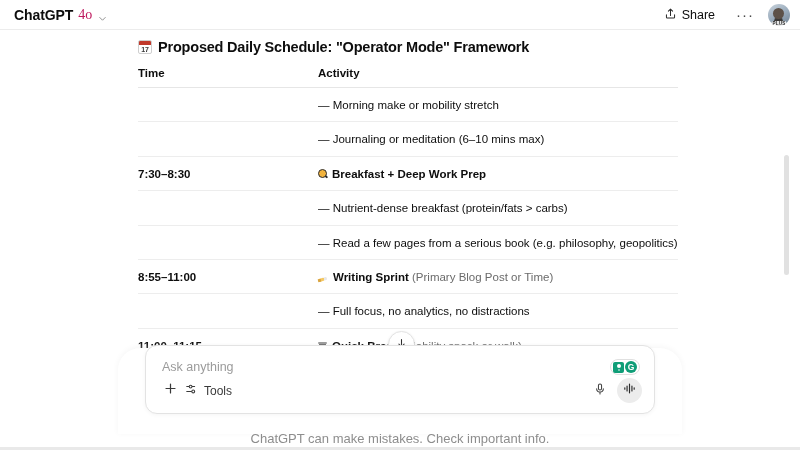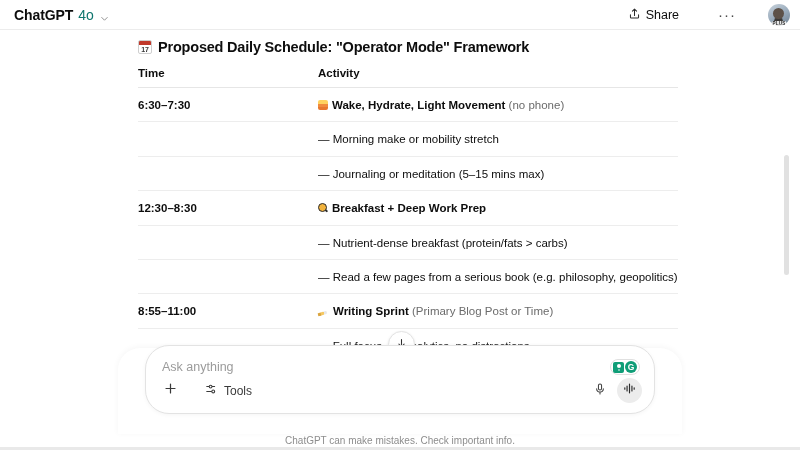--- a/index.html
+++ b/index.html
@@ -14,23 +14,23 @@
   
   .topbar {
     position: absolute; top: 0; left: 0; width: 800px; height: 30px;
     display: flex; align-items: center; justify-content: space-between;
     padding: 0 10px 0 14px; background: #fff;
     border-bottom: 1px solid #ececec;
     z-index: 40;
   }
   .brand { display: flex; align-items: center; gap: 5px; cursor: pointer; }
   .brand-name { font-size: 14px; font-weight: 600; color: #0d0d0d; letter-spacing: -.1px; }
-  .brand-model { font-size: 14px; font-weight: 400; color: #0f766e; }
+  .brand-model { font-size: 14px; font-weight: 400; color: #be185d; font-family: Liberation Serif, serif; }
   .chev { width: 11px; height: 11px; display:inline-block; position: relative; top:1px;}
-  .topright { display: flex; align-items: center; gap: 28px; }
+  .topright { display: flex; align-items: center; gap: 10px; }
   .share-btn {
     display: flex; align-items: center; gap: 5px; cursor: pointer;
     font-size: 12.5px; color: #0d0d0d; padding: 4px 7px; border-radius: 7px;
   }
   .dots { font-size: 15px; color: #4a4a4a; letter-spacing: 1px;
           cursor: pointer; padding: 0 4px; line-height: 10px; }
   .avatar-wrap { position: relative; width: 22px; height: 22px; cursor: pointer; }
   .avatar {
     width: 22px; height: 22px; border-radius: 50%;
     background: linear-gradient(150deg,#c9d3dc 0%, #9fb0c0 45%, #6d7f90 100%);
@@ -121,52 +121,52 @@
     position: absolute; bottom: 0; left: 0; width: 800px; height: 108px; z-index: 30;
     background: linear-gradient(180deg, rgba(255,255,255,0) 0%, #fff 26%, #fff 100%);
   }
   .composer-panel {
     position: absolute; left: 118px; top: 6px; width: 564px; height: 86px;
     background: #fff; border-radius: 22px 22px 0 0;
     box-shadow: 0 -1px 6px rgba(0,0,0,.045);
   }
   .composer {
     position: absolute; left: 145px; bottom: 36px; width: 510px; height: 69px;
-    border: 1px solid #e3e3e3; border-radius: 24px; background: #fff;
+    border: 1px solid #e3e3e3; border-radius: 12px; background: #fff;
     box-shadow: 0 1px 4px rgba(0,0,0,.045);
   }
   .c-input-row { position: absolute; top: 13px; left: 16px; right: 14px; display:flex;
                  align-items:center; justify-content: space-between; }
   .placeholder { font-size: 12.5px; color: #9b9b9b; }
   .gram-pill {
     display: flex; align-items: center; gap: 1px;
     border: 1px solid #e0e0e0; border-radius: 9px; padding: 1px 2px; background:#fff;
     cursor: pointer;
   }
   .g-bulb { width: 11px; height: 11px; border-radius: 2px; background:#0f9d77;
             position: relative; }
   .g-bulb::after{content:"";position:absolute;width:4px;height:4px;border-radius:50%;
     background:#fff;left:3.5px;top:2px;box-shadow:0 4px 0 -1.2px #fff;}
   .g-circle { width: 12px; height: 12px; border-radius: 50%; background:#0f9d77;
               color:#fff; font-size:8.5px; font-weight:700; text-align:center; line-height:12px; }
 
   .c-bottom-row { position: absolute; bottom: 10px; left: 14px; right: 12px;
                   display: flex; align-items: center; justify-content: space-between; }
-  .c-left { display: flex; align-items: center; gap: 20px; }
+  .c-left { display: flex; align-items: center; gap: 0; }
   .icon-btn { display:flex; align-items:center; justify-content:center; cursor:pointer;
               border-radius: 50%; width: 20px; height: 20px; }
   .tools-btn { display: flex; align-items: center; gap: 5px; cursor: pointer;
                font-size: 12px; color: #3a3a3a; padding: 2px 5px; border-radius: 12px; }
   .c-right { display: flex; align-items: center; gap: 7px; }
   .wave-btn { width: 25px; height: 25px; border-radius: 50%; background: #ececec;
               display:flex; align-items:center; justify-content:center; cursor:pointer; }
 
   .disclaimer {
     position: absolute; bottom: 4px; left: 0; width: 800px; text-align: center;
-    font-size: 10px; color: #8d8d8d; z-index: 31;
+    font-size: 13px; color: #8d8d8d; z-index: 31;
   }
 
   
   .sbar { position:absolute; right: 3px; top: 155px; width: 5px; height: 120px;
           border-radius: 3px; background: #e1e1e1; z-index: 20; cursor: pointer; }
   
   .botstrip { position:absolute; bottom:0; left:0; width:800px; height:3px; background:#e9e9e9; z-index:60;}
 </style>
 </head>
 <body>
@@ -211,35 +211,29 @@
 
       <table class="sched">
         <thead>
           <tr>
             <th class="c1">Time</th>
             <th>Activity</th>
           </tr>
         </thead>
         <tbody>
           <tr>
-            <td class="c1">6:30–7:30</td>
-            <td>
-              <span class="e-sun"></span><span class="act-main">Wake, Hydrate, Light Movement</span><span class="act-note"> (no phone)</span>
-            </td>
-          </tr>
-          <tr>
             <td class="c1"></td>
             <td class="sub">— Morning make or mobility stretch</td>
           </tr>
           <tr>
             <td class="c1"></td>
-            <td class="sub">— Journaling or meditation (5–15 mins max)</td>
-          </tr>
-          <tr>
-            <td class="c1">12:30–8:30</td>
+            <td class="sub">— Journaling or meditation (6–10 mins max)</td>
+          </tr>
+          <tr>
+            <td class="c1">7:30–8:30</td>
             <td>
               <span class="e-mag"></span><span class="act-main">Breakfast + Deep Work Prep</span><span class="act-note"></span>
             </td>
           </tr>
           <tr>
             <td class="c1"></td>
             <td class="sub">— Nutrient-dense breakfast (protein/fats &gt; carbs)</td>
           </tr>
           <tr>
             <td class="c1"></td>

